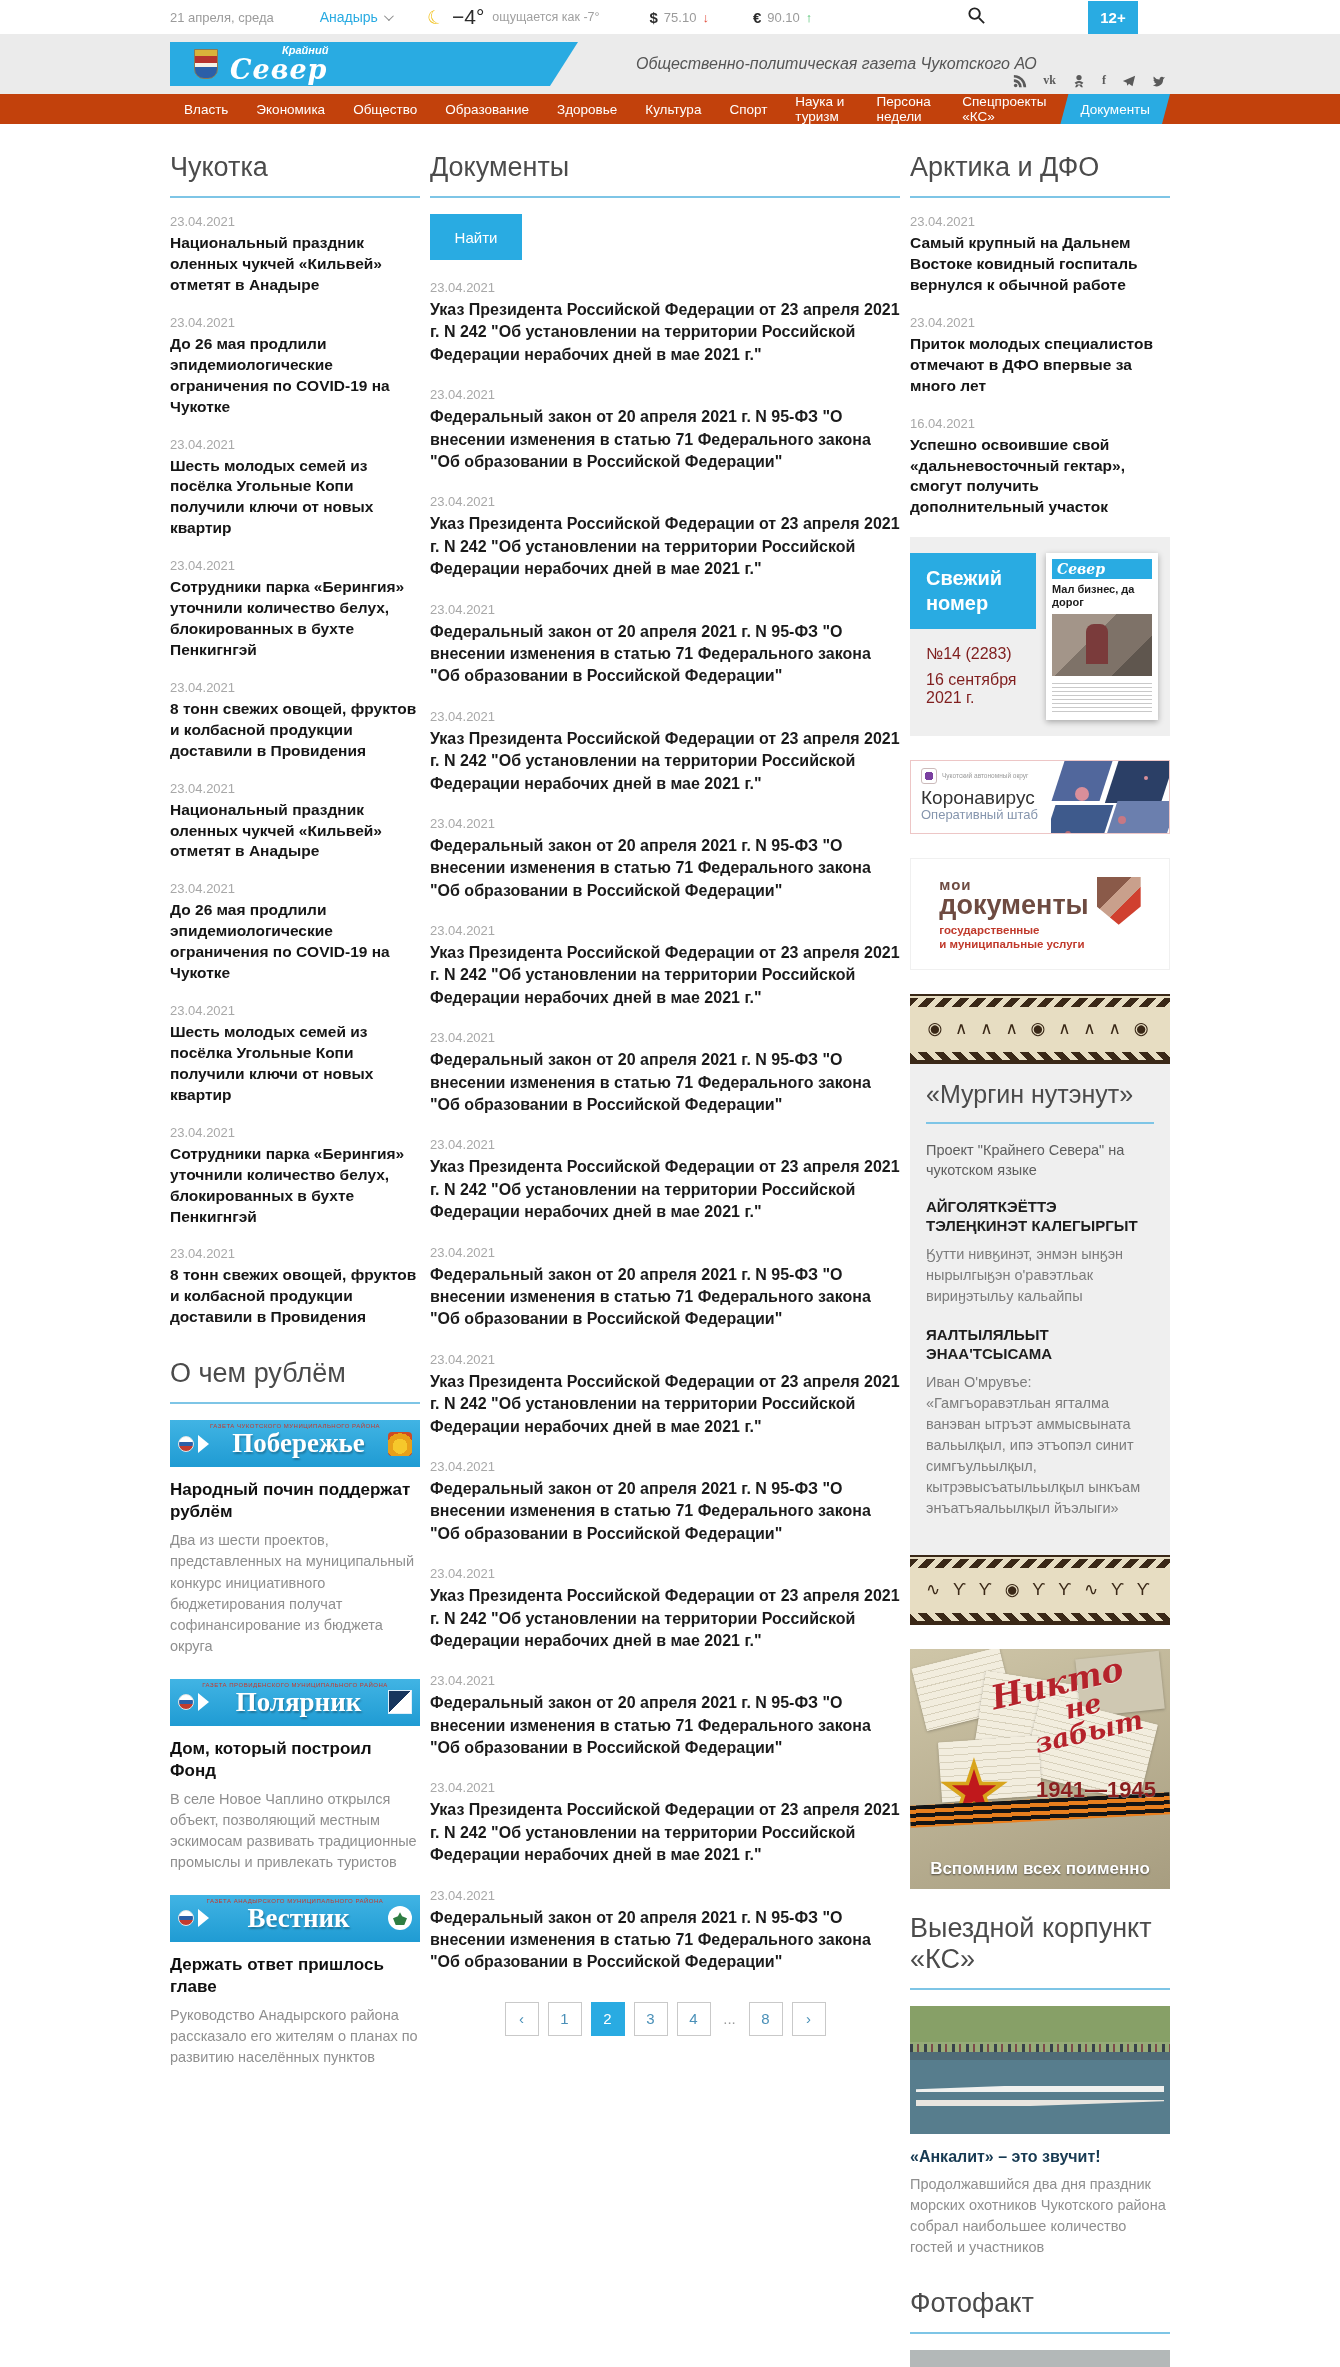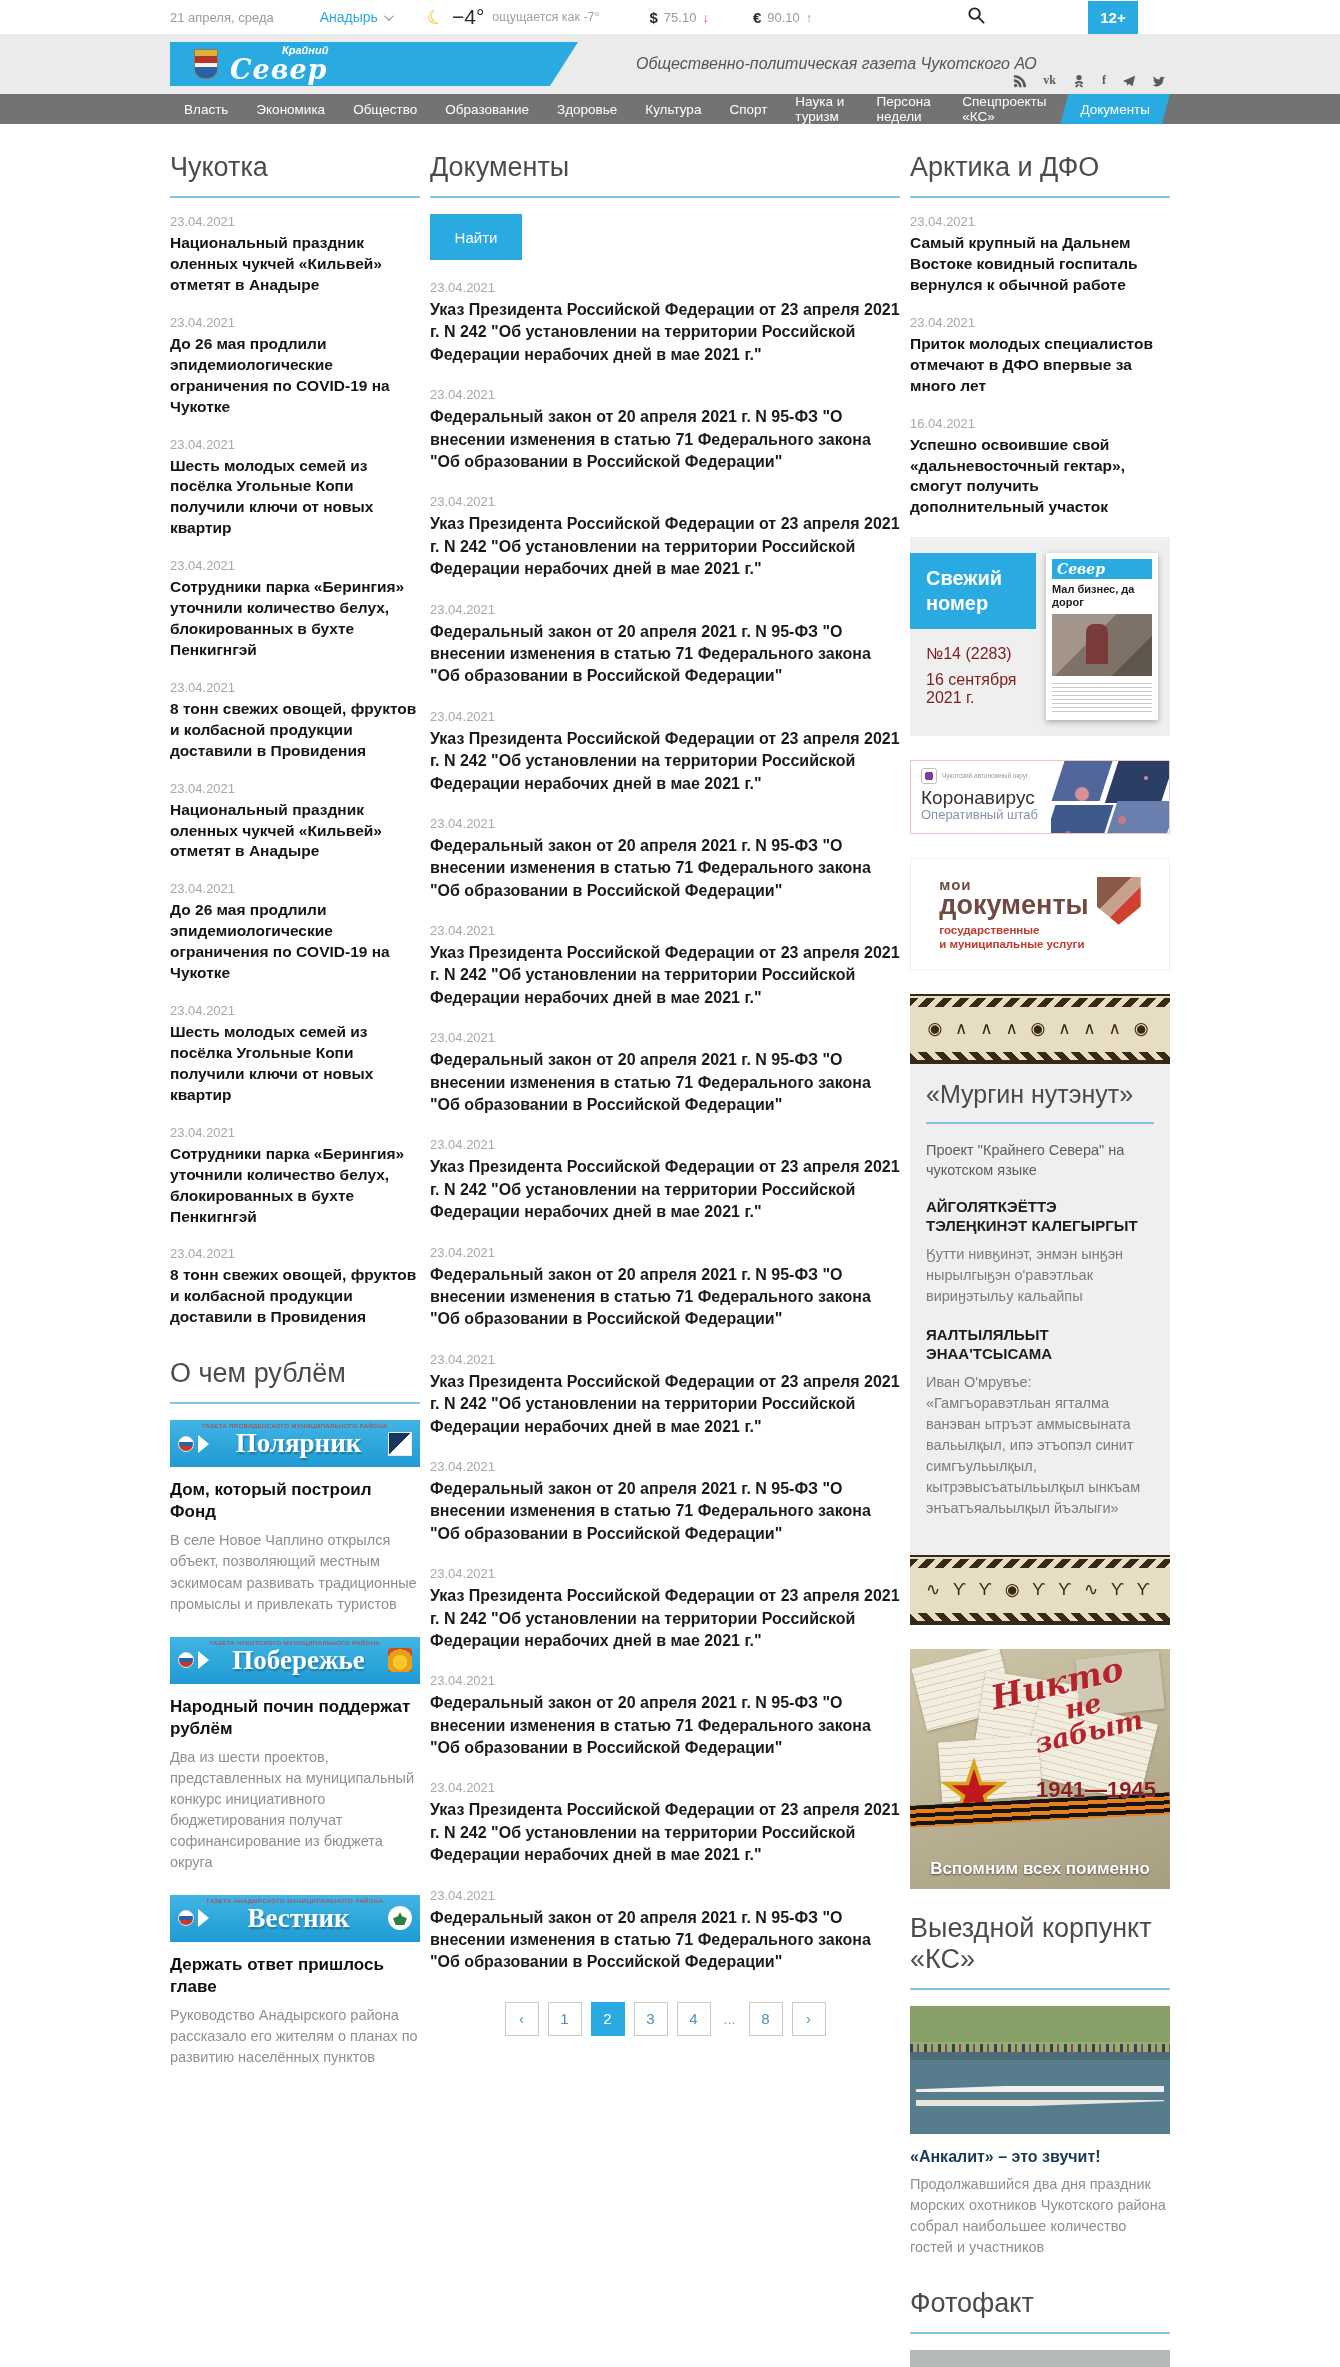--- a/index.html
+++ b/index.html
@@ -35,21 +35,21 @@
           background:linear-gradient(#d9b23a 0 22%, #b5332e 22% 46%, #f5f1e6 46% 62%, #2b5fa8 62% 100%); }
   .brand-text { color:#fff; line-height:1; position:relative; }
   .brand-small { font-size:11px; font-style:italic; font-weight:bold; display:block; margin-left:52px; }
   .brand-script { font-family:"DejaVu Serif","Liberation Serif",serif; font-style:italic; font-weight:bold; font-size:27px; letter-spacing:1px; }
   .tagline { font-style:italic; color:#555; font-size:16px; margin-left:58px; }
   .mast-social { position:absolute; right:4px; bottom:6px; display:flex; gap:16px; align-items:center; color:#5a5a5a; }
   .icon-sm svg { width:14px; height:14px; fill:#5a5a5a; display:block; }
   .icon-txt { font-weight:bold; font-size:12px; color:#5a5a5a; font-family:"Liberation Serif",serif; }
 
   
-  .nav { background:#737373; }
+  .nav { background:#c2410c; }
   .nav ul { list-style:none; display:flex; align-items:stretch; height:30px; }
   .nav li { display:flex; }
   .nav a { color:#fff; font-size:13.5px; text-decoration:none; display:flex; align-items:center; padding:0 14px; position:relative; }
   .nav li.active a { background:#29abe2; padding:0 20px; clip-path:polygon(8px 0,100% 0,calc(100% - 8px) 100%,0 100%); }
   .nav li.active { margin-left:auto; }
 
   
   .main { display:grid; grid-template-columns:250px 470px 260px; gap:10px; padding-top:28px; }
   .section-title { font-size:27px; font-weight:400; color:#4b4b4b; padding-bottom:13px; border-bottom:2px solid #7ec5e6; margin-bottom:16px; line-height:1.15; }
   .mt { margin-top:30px; }
@@ -361,40 +361,40 @@
             <div class="news-date">23.04.2021</div>
             <a class="news-title">8 тонн свежих овощей, фруктов и колбасной продукции доставили в Провидения</a>
           </div>
         </div>
 
       <h2 class="section-title mt">О чем рублём</h2>
       <div>
 
           <div class="pub">
             <div class="pub-banner">
+              <span class="pub-cap">ГАЗЕТА ЧУКОТСКОГО МУНИЦИПАЛЬНОГО РАЙОНА</span>
+              <span class="roundel"></span>
+              <span class="pub-arrow"></span>
+              <span class="pub-name">Побережье</span>
+              <span class="pub-emblem emb-poberezhye"></span>
+            </div>
+            <h3 class="pub-heading">Народный почин поддержат рублём</h3>
+            <p class="pub-text">Два из шести проектов, представленных на муниципальный конкурс инициативного бюджетирования получат софинансирование из бюджета округа</p>
+          </div>
+
+          <div class="pub">
+            <div class="pub-banner">
               <span class="pub-cap">ГАЗЕТА ПРОВИДЕНСКОГО МУНИЦИПАЛЬНОГО РАЙОНА</span>
               <span class="roundel"></span>
               <span class="pub-arrow"></span>
               <span class="pub-name">Полярник</span>
               <span class="pub-emblem emb-polarnik"></span>
             </div>
             <h3 class="pub-heading">Дом, который построил Фонд</h3>
             <p class="pub-text">В селе Новое Чаплино открылся объект, позволяющий местным эскимосам развивать традиционные промыслы и привлекать туристов</p>
-          </div>
-
-          <div class="pub">
-            <div class="pub-banner">
-              <span class="pub-cap">ГАЗЕТА ЧУКОТСКОГО МУНИЦИПАЛЬНОГО РАЙОНА</span>
-              <span class="roundel"></span>
-              <span class="pub-arrow"></span>
-              <span class="pub-name">Побережье</span>
-              <span class="pub-emblem emb-poberezhye"></span>
-            </div>
-            <h3 class="pub-heading">Народный почин поддержат рублём</h3>
-            <p class="pub-text">Два из шести проектов, представленных на муниципальный конкурс инициативного бюджетирования получат софинансирование из бюджета округа</p>
           </div>
 
           <div class="pub">
             <div class="pub-banner">
               <span class="pub-cap">ГАЗЕТА АНАДЫРСКОГО МУНИЦИПАЛЬНОГО РАЙОНА</span>
               <span class="roundel"></span>
               <span class="pub-arrow"></span>
               <span class="pub-name">Вестник</span>
               <span class="pub-emblem emb-vestnik"></span>
             </div>

